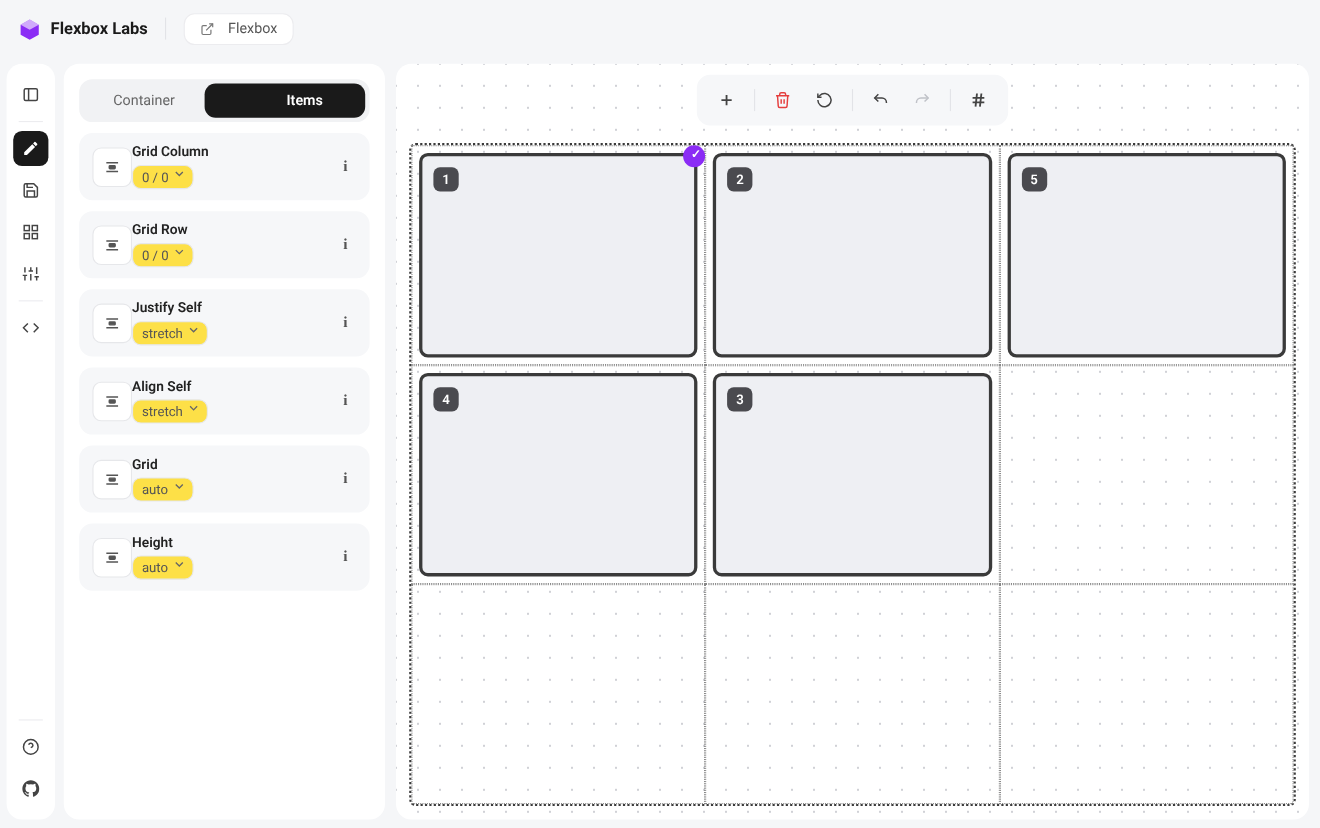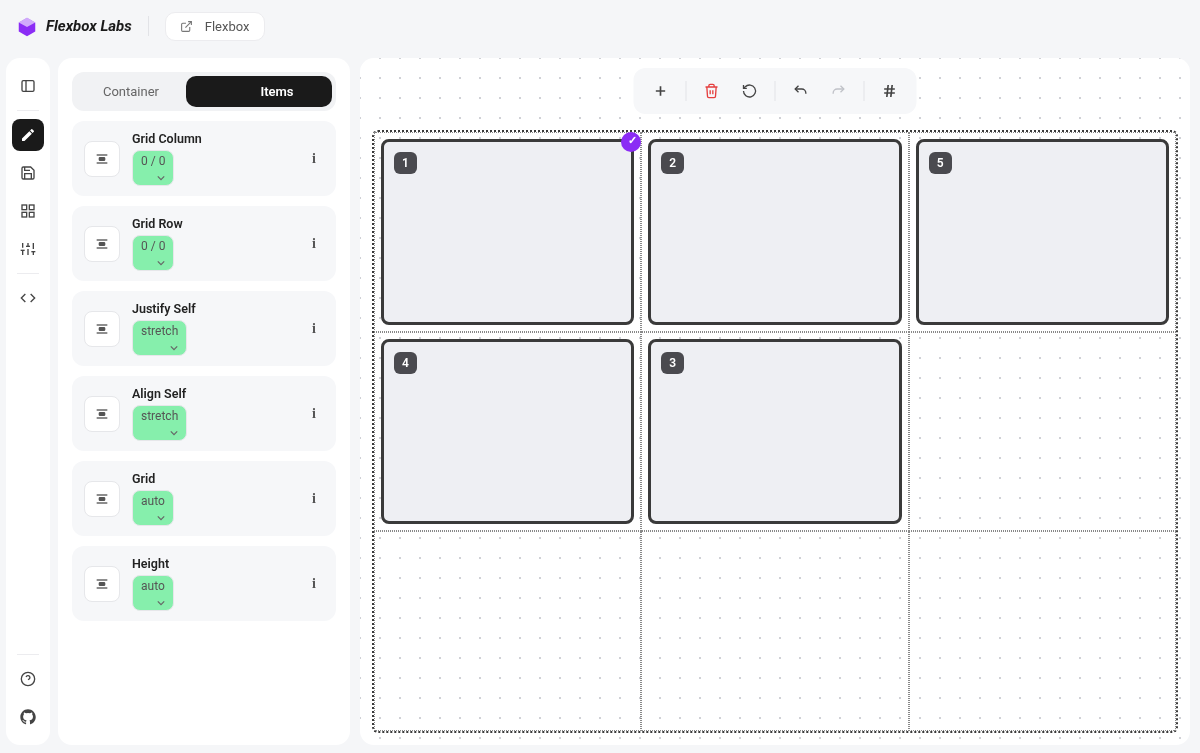--- a/index.html
+++ b/index.html
@@ -1,42 +1,42 @@
 <!DOCTYPE html>
 <html><head>
 <meta charset="utf-8">
 <style>
   * { box-sizing: border-box; margin: 0; padding: 0; font-family: -apple-system, BlinkMacSystemFont, "Segoe UI", Roboto, sans-serif; }
   body { background: #f5f6f8; color: #1a1a1a; width: 1200px; height: 753px; overflow: hidden; position: relative; }
 
   
   .header { height: 52px; display: flex; align-items: center; padding: 0 16px; gap: 10px; }
   .logo-icon { width: 20px; height: 20px; }
-  .brand { font-weight: 700; font-size: 15px; font-style: italic; }
+  .brand { font-weight: 700; font-size: 15px; }
   .vdiv { width: 1px; height: 20px; background: #e2e3e7; margin: 0 6px; }
   .flexbox-link { display: flex; align-items: center; gap: 12px; background: #fff; border: 1px solid #ececef; border-radius: 10px; padding: 6px 14px; font-size: 13px; color: #555; cursor: pointer; }
 
   
   .rail { position: absolute; left: 6px; top: 58px; bottom: 8px; width: 44px; background: #fff; border-radius: 14px; display: flex; flex-direction: column; align-items: center; padding: 12px 0; gap: 6px; }
   .rail-btn { width: 32px; height: 32px; border-radius: 8px; display: flex; align-items: center; justify-content: center; cursor: pointer; color: #444; }
   .rail-btn.active { background: #1a1a1a; color: #fff; }
   .rail-sep { width: 22px; height: 1px; background: #ececef; margin: 2px 0; }
   .rail-spacer { flex: 1; }
 
   
   .panel { position: absolute; left: 58px; top: 58px; width: 292px; bottom: 8px; background: #fff; border-radius: 14px; padding: 14px; display: flex; flex-direction: column; gap: 10px; }
   .tabs { display: flex; background: #f1f2f4; border-radius: 12px; padding: 4px; }
   .tab { flex: 1; text-align: center; padding: 8px 0; font-size: 13px; border-radius: 10px; cursor: pointer; color: #666; }
   .tab.active { background: #1a1a1a; color: #fff; font-weight: 600; padding-left: 36px; }
 
-  .prop { background: #f6f7f9; border-radius: 12px; padding: 10px 12px; display: flex; align-items: center; gap: 12px; }
+  .prop { background: #f6f7f9; border-radius: 12px; padding: 10px 12px; display: flex; align-items: center; gap: 0; }
   .prop-icon { width: 36px; height: 36px; border-radius: 8px; background: #fff; border: 1px solid #e6e7ea; display: flex; align-items: center; justify-content: center; color: #555; }
   .prop-body { flex: 1; display: flex; flex-direction: column; gap: 4px; }
   .prop-label { font-size: 12.5px; font-weight: 600; color: #222; }
-  .prop-value { font-size: 12px; color: #555; background: #86efac; border: 1px solid #e6e7ea; border-radius: 8px; padding: 3px 8px; display: inline-flex; align-items: flex-end; gap: 6px; width: max-content; cursor: pointer; flex-direction: column; }
+  .prop-value { font-size: 12px; color: #555; background: #fde047; border: 1px solid #e6e7ea; border-radius: 8px; padding: 3px 8px; display: inline-flex; align-items: flex-start; gap: 6px; width: max-content; cursor: pointer; }
   .caret { width: 8px; height: 8px; }
   .info-btn { width: 20px; height: 20px; display: flex; align-items: center; justify-content: center; color: #555; cursor: pointer; font-weight: 700; font-family: Georgia, serif; font-size: 14px; }
 
   
   .canvas-wrapper { position: absolute; left: 360px; right: 10px; top: 58px; bottom: 8px; background: #fff; border-radius: 14px; overflow: hidden; }
   .dot-bg { position: absolute; inset: 0; background-image: radial-gradient(circle, #d0d1d6 1px, transparent 1px); background-size: 20px 20px; background-position: 10px 10px; }
 
   
   .toolbar { position: absolute; top: 10px; left: 50%; transform: translateX(-50%); background: #f6f7f9; border-radius: 12px; padding: 6px 10px; display: flex; align-items: center; gap: 4px; z-index: 10; }
   .tb-btn { width: 34px; height: 34px; border-radius: 8px; display: flex; align-items: center; justify-content: center; cursor: pointer; color: #444; }

